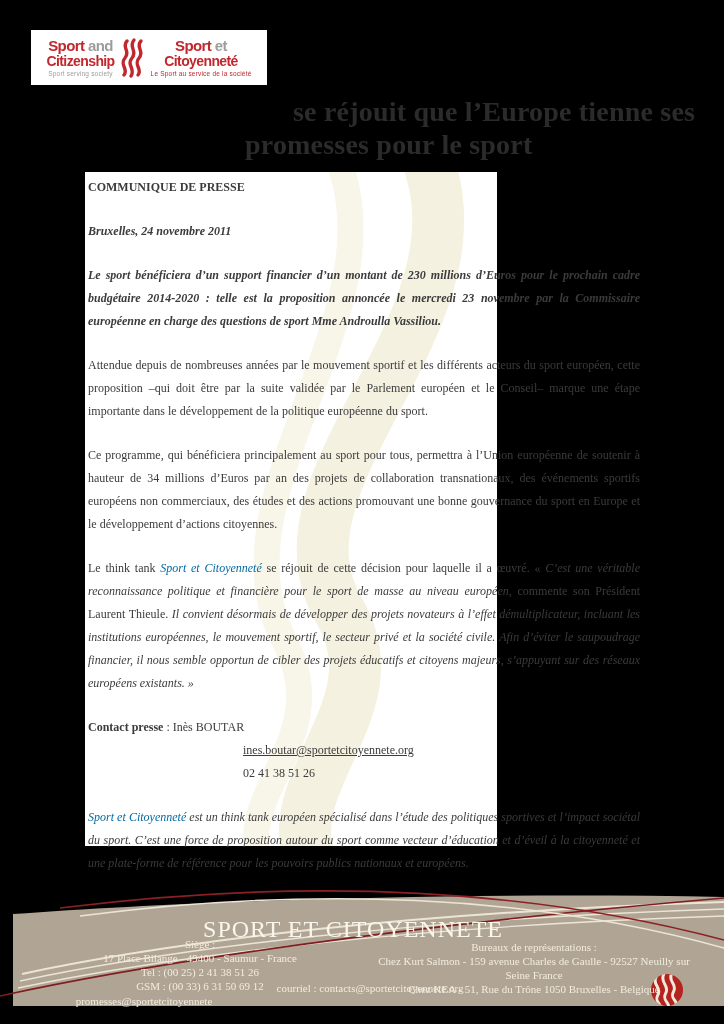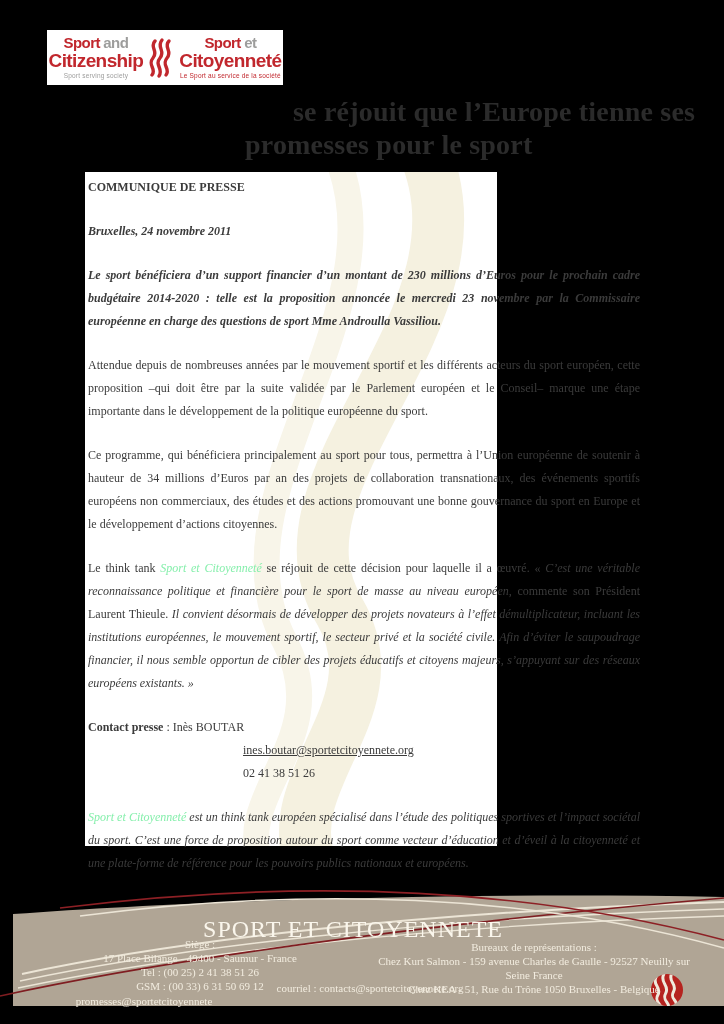--- a/index.html
+++ b/index.html
@@ -1,25 +1,25 @@
 <!DOCTYPE html>
 <html><head>
 <meta charset="utf-8">
 <style>
   html,body{margin:0;padding:0;background:#000;}
   .page{position:relative;width:724px;height:1024px;background:#000;overflow:hidden;
         font-family:"Liberation Serif","DejaVu Serif",serif;}
 
   
-  .logo-box{position:absolute;left:47px;top:30px;width:236px;height:55px;background:#ffffff;
+  .logo-box{position:absolute;left:31px;top:30px;width:236px;height:55px;background:#ffffff;
             display:flex;align-items:center;justify-content:center;gap:5px;}
   .wordmark{font-family:"Liberation Sans","DejaVu Sans",sans-serif;font-weight:bold;
             text-align:center;line-height:1;}
   .wm-l1{font-size:15px;letter-spacing:-0.6px;}
-  .wm-l2{font-size:19px;letter-spacing:-0.6px;margin-top:1px;}
+  .wm-l2{font-size:14px;letter-spacing:-0.6px;margin-top:1px;}
   .wm-tag{font-weight:normal;font-size:6.5px;margin-top:3px;letter-spacing:0.2px;}
   .red{color:#c1272d;}
   .gray{color:#9d9d9c;}
 
   
   .title-line{position:absolute;font-weight:bold;font-size:28px;color:#2b2b2b;
               letter-spacing:0.2px;white-space:nowrap;}
   .title-l1{left:293px;top:96px;}
   .title-l2{left:245px;top:129px;}
 
@@ -28,21 +28,21 @@
 
   
   .doc{position:absolute;left:88px;top:176px;width:552px;font-size:12px;line-height:23px;
        color:#3b3b3b;z-index:3;}
   .doc p{margin:21px 0 0 0;}
   .doc p:first-child{margin-top:0;}
   .just{text-align:justify;}
   .b{font-weight:bold;}
   .i{font-style:italic;}
   .bi{font-weight:bold;font-style:italic;}
-  .redtxt{color:#86efac;}
+  .redtxt{color:#0369a1;}
   .contact-l1{margin-left:95px;}
   .contact-l2{margin:0 0 0 155px !important;}
   .email-link{color:#3b3b3b;text-decoration:underline;}
 
   
   .footer-svg{position:absolute;left:0;top:878px;z-index:1;}
   .f-text{position:absolute;color:#f2ecdf;font-size:11px;line-height:14px;text-align:center;z-index:4;}
   .f-title{position:absolute;left:0;right:18px;top:916px;text-align:center;color:#faf6ec;
            font-size:24px;letter-spacing:1px;z-index:4;}
   .f-left{left:60px;top:937px;width:280px;}

